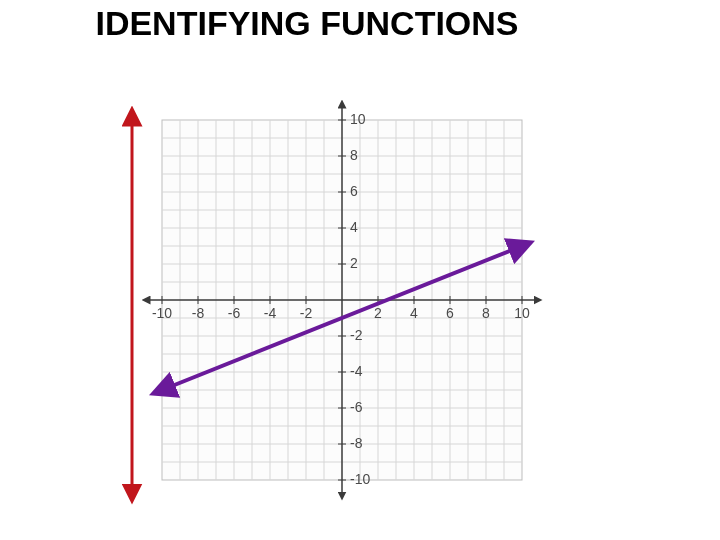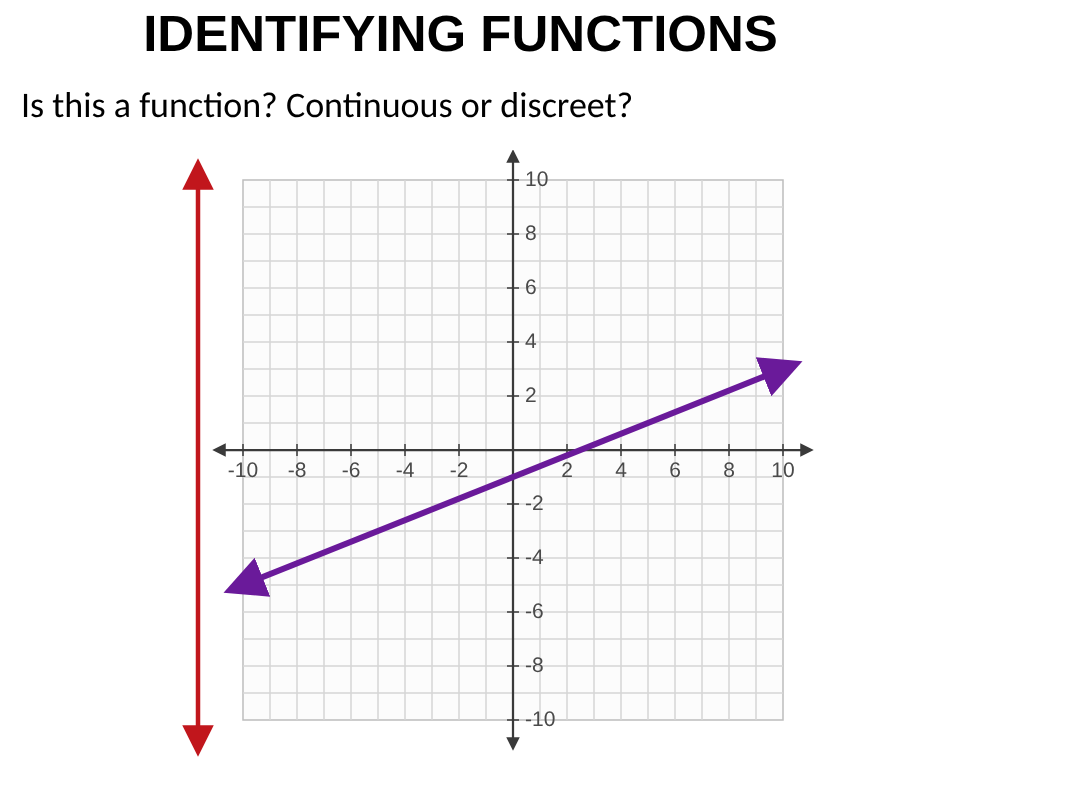--- a/index.html
+++ b/index.html
@@ -42,21 +42,20 @@
     width: 500px;
     height: 410px;
   }
 </style>
 </head>
 <body>
 
 <div class="slide">
 
   <div class="title">IDENTIFYING FUNCTIONS</div>
-  <div class="subtitle">Is this a function? Continuous or discreet?</div>
 
   <div class="graph-wrap">
     <svg viewBox="0 0 500 410" width="500" height="410">
       <defs>
         <marker id="arrRed" viewBox="0 0 10 10" refX="5" refY="5" markerWidth="7" markerHeight="7" orient="auto-start-reverse">
           <path d="M 0 0 L 10 5 L 0 10 z" fill="#c1161c"></path>
         </marker>
         <marker id="arrPurple" viewBox="0 0 10 10" refX="5" refY="5" markerWidth="7" markerHeight="7" orient="auto-start-reverse">
           <path d="M 0 0 L 10 5 L 0 10 z" fill="#6a1a9a"></path>
         </marker>

